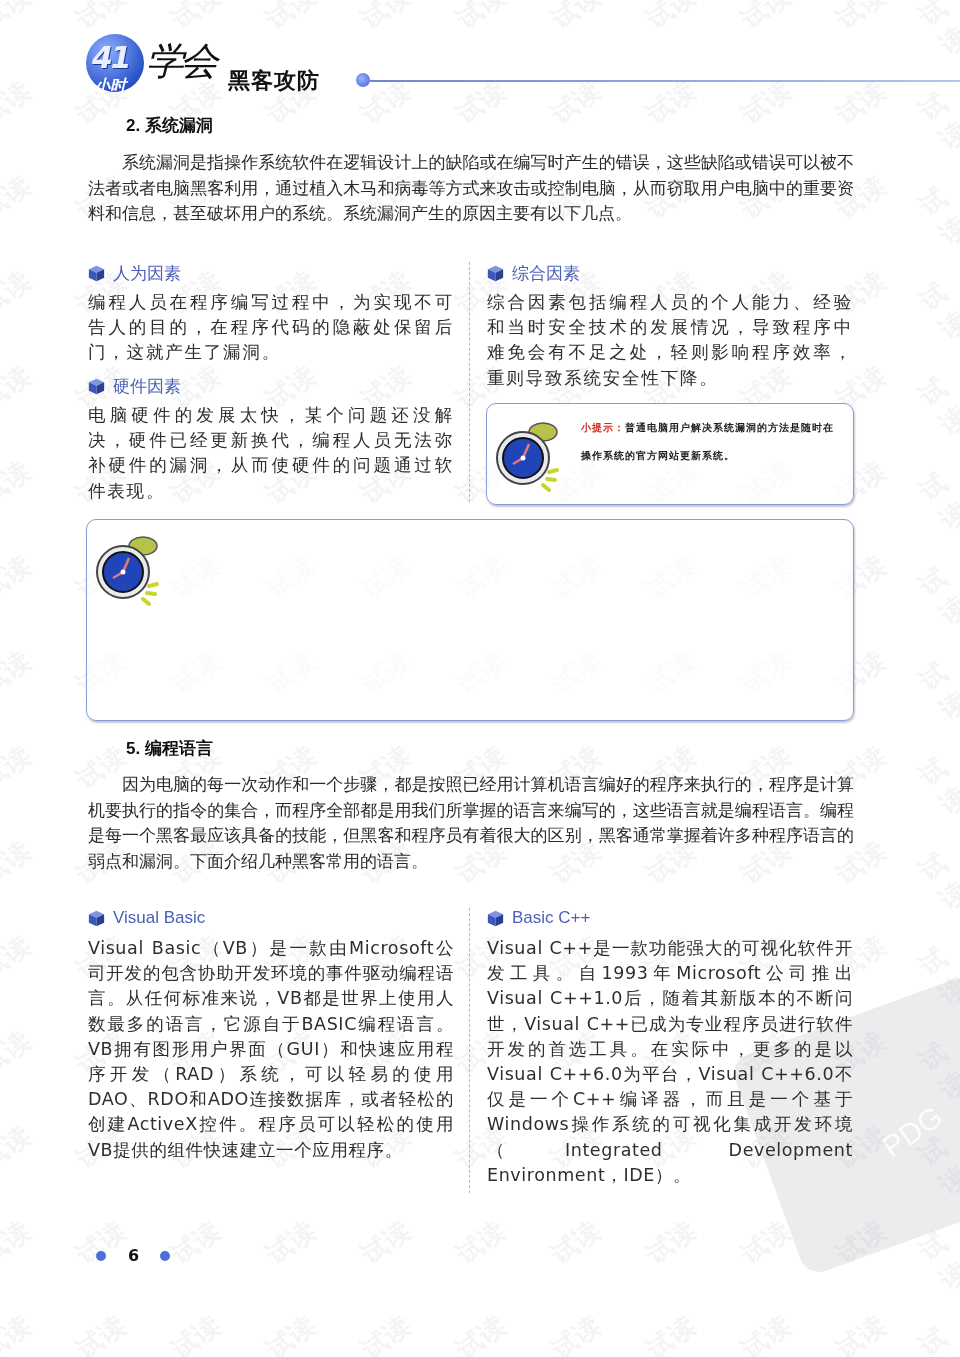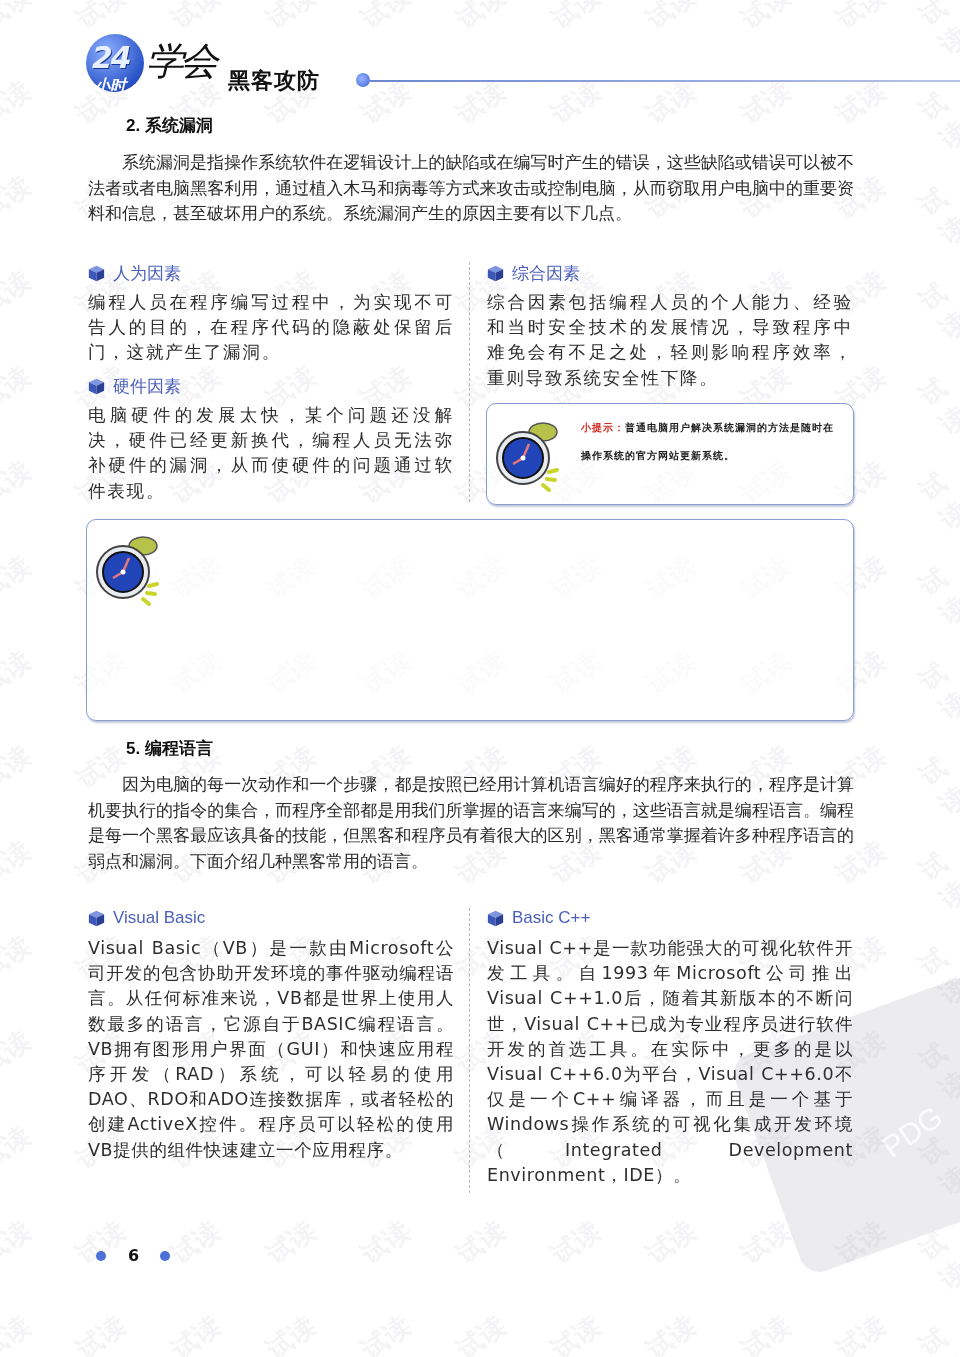--- a/index.html
+++ b/index.html
@@ -214,21 +214,21 @@
     <span class="wm" style="left: 455px; top: 1320px;">试读</span>
     <span class="wm" style="left: 550px; top: 1320px;">试读</span>
     <span class="wm" style="left: 645px; top: 1320px;">试读</span>
     <span class="wm" style="left: 740px; top: 1320px;">试读</span>
     <span class="wm" style="left: 835px; top: 1320px;">试读</span>
     <span class="wm" style="left: 930px; top: 1320px;">试读</span>
   </div>
 
 <div class="header">
   <div class="logo-circle">
-    <span class="logo-num">24</span>
+    <span class="logo-num">41</span>
     <span class="logo-hours">小时</span>
   </div>
   <span class="logo-xuehui">学会</span>
   <span class="book-title">黑客攻防</span>
   <span class="header-dot"></span>
   <span class="header-line"></span>
 </div>
 
 <div class="h2" style="left:126px; top:114px;">2. 系统漏洞</div>
 <p class="para indent" style="left:88px; top:150px; width:766px;">系统漏洞是指操作系统软件在逻辑设计上的缺陷或在编写时产生的错误，这些缺陷或错误可以被不法者或者电脑黑客利用，通过植入木马和病毒等方式来攻击或控制电脑，从而窃取用户电脑中的重要资料和信息，甚至破坏用户的系统。系统漏洞产生的原因主要有以下几点。</p>

